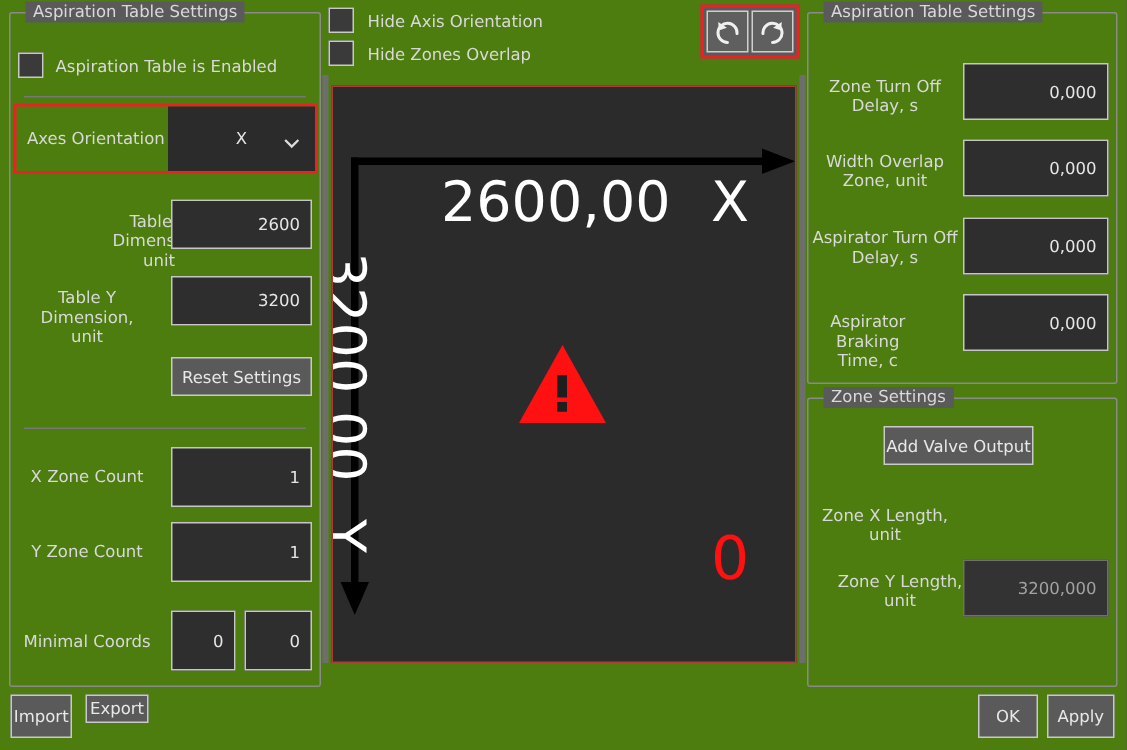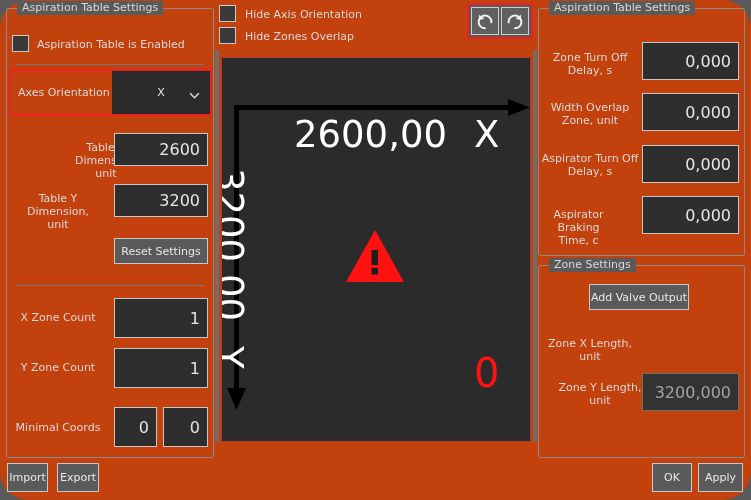--- a/index.html
+++ b/index.html
@@ -11,22 +11,21 @@
     width: 751px;
     height: 500px;
     overflow: hidden;
     font-family: "DejaVu Sans", "Liberation Sans", sans-serif;
     color: #d8d8d8;
     position: relative;
   }
   .root {
     position: absolute;
     inset: 0;
-    background: #c2410c;
-    border-radius: 28px;
+    background: #4d7c0f;
   }
 
   
   .groupbox {
     position: absolute;
     border: 1px solid #8a8a8a;
     border-radius: 2px;
     box-sizing: border-box;
   }
   .groupbox > .gb-title {
@@ -51,21 +50,21 @@
   }
   .lbl.left { text-align: left; }
 
   
   .field {
     position: absolute;
     background: #2e2e2e;
     border: 1px solid #c6c6c6;
     box-sizing: border-box;
     color: #e6e6e6;
-    font-size: 16px;
+    font-size: 11px;
     text-align: right;
     padding-right: 7px;
     display: flex;
     align-items: center;
     justify-content: flex-end;
   }
   .field.disabled {
     border-color: #6f6f6f;
     color: #a2a2a2;
     background: #333333;
@@ -358,21 +357,21 @@
     <span>Zone Y Length,</span><br>
     <span>unit</span>
   </div>
   <div class="field disabled" style="left:642px; top:373px; width:97px; height:38px;">
     <span>3200,000</span>
   </div>
 
   <div class="btn" style="left:7px; top:463px; width:41px; height:29px;">
     <span>Import</span>
   </div>
-  <div class="btn" style="left:57px; top:463px; width:42px; height:29px;">
+  <div class="btn" style="left:57px; top:463px; width:42px; height:19px;">
     <span>Export</span>
   </div>
   <div class="btn" style="left:652px; top:463px; width:40px; height:29px;">
     <span>OK</span>
   </div>
   <div class="btn" style="left:698px; top:463px; width:45px; height:29px;justify-content:center;">
     <span>Apply</span>
   </div>
 
 </div>

